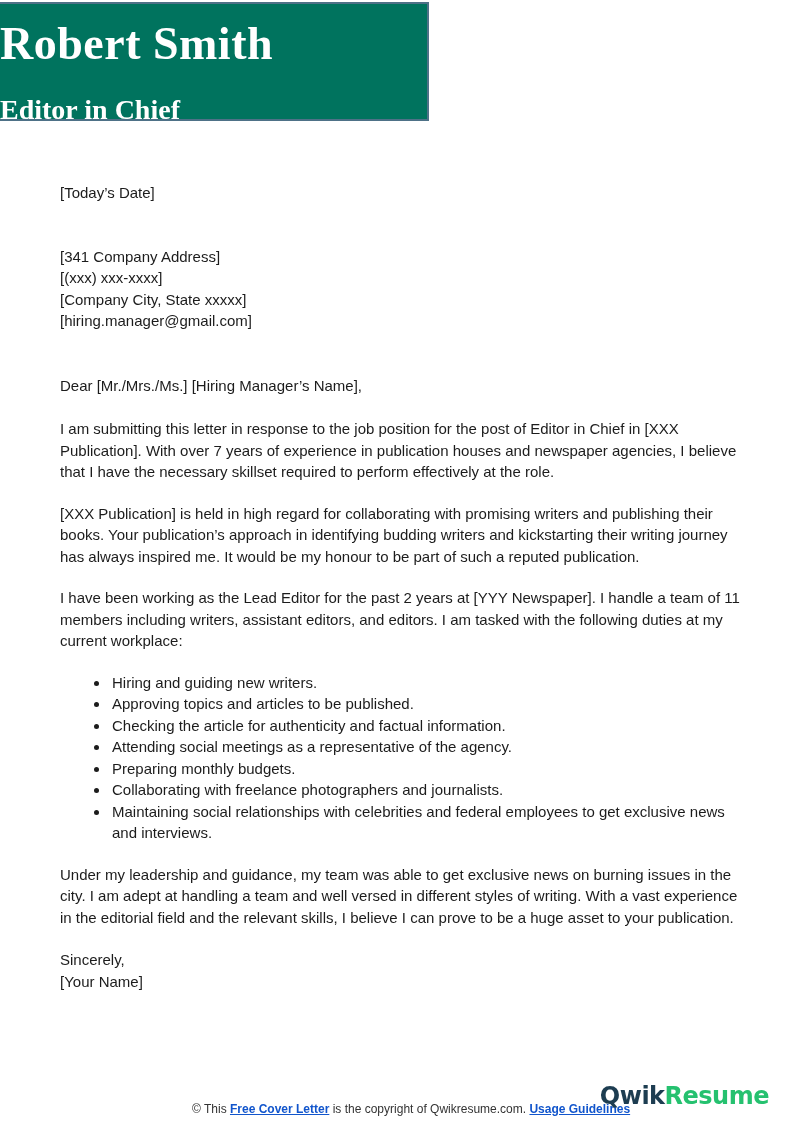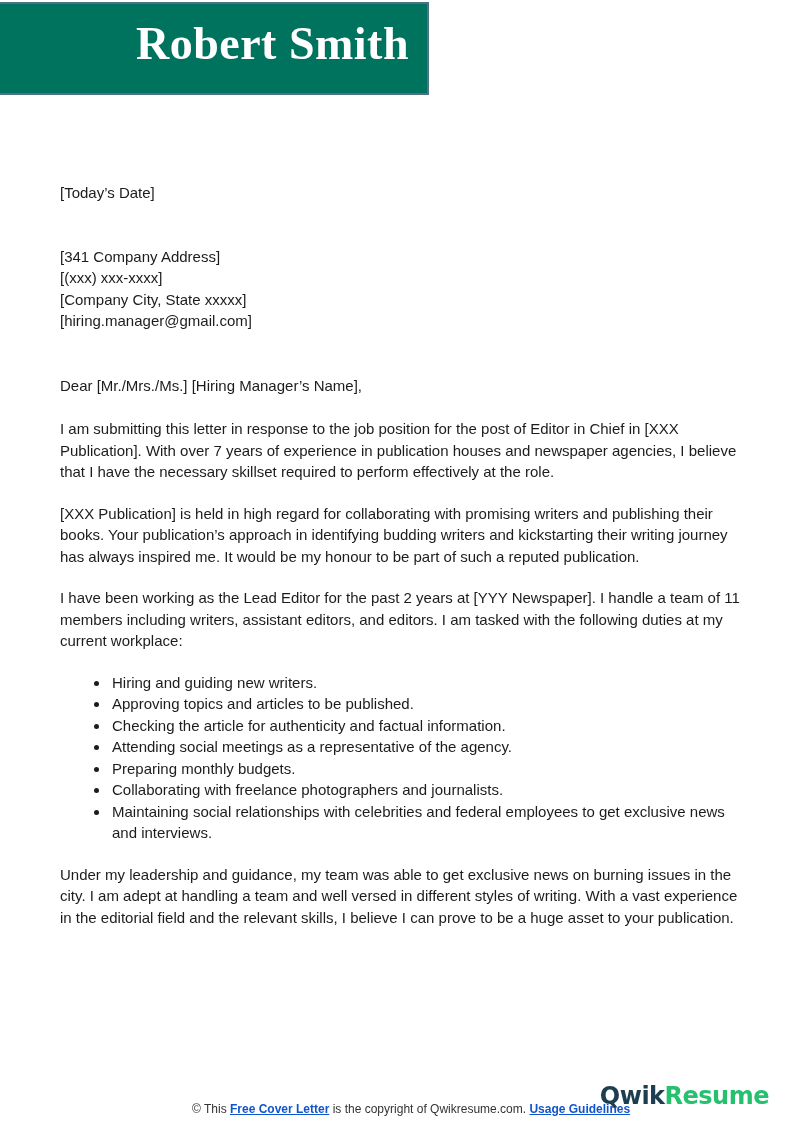--- a/index.html
+++ b/index.html
@@ -15,26 +15,25 @@
     font-family: "Liberation Sans", sans-serif;
     overflow: hidden;
   }
 
   
   .header-band {
     position: absolute;
     top: 2px;
     left: 0;
     width: 429px;
-    height: 93px;
+    height: 119px;
     box-sizing: border-box;
     background: #00735e;
     border: 2px solid #4e7187;
     border-left: none;
-    text-align: right;
     padding-right: 18px;
   }
   .header-name {
     font-family: "Liberation Serif", serif;
     font-weight: bold;
     color: #ffffff;
     font-size: 46px;
     line-height: 1;
     margin-top: 17px;
     letter-spacing: 0.5px;
@@ -130,20 +129,24 @@
       <li>Approving topics and articles to be published.</li>
       <li>Checking the article for authenticity and factual information.</li>
       <li>Attending social meetings as a representative of the agency.</li>
       <li>Preparing monthly budgets.</li>
       <li>Collaborating with freelance photographers and journalists.</li>
       <li>Maintaining social relationships with celebrities and federal employees to get exclusive news and interviews.</li>
     </ul>
 
     <p class="para">Under my leadership and guidance, my team was able to get exclusive news on burning issues in the city. I am adept at handling a team and well versed in different styles of writing. With a vast experience in the editorial field and the relevant skills, I believe I can prove to be a huge asset to your publication.</p>
 
+    <div class="signoff-block">
+      <div>Sincerely,</div>
+      <div>[Your Name]</div>
+    </div>
 
   </div>
 
   <div class="footer-text"><span>© This </span><span class="footer-link">Free Cover Letter</span><span> is the copyright of Qwikresume.com. </span><span class="footer-link">Usage Guidelines</span></div>
 
   <div class="brand-logo"><span class="brand-part1">Qwik</span><span class="brand-part2">Resume</span></div>
 
 </div>
 
 </body></html>

